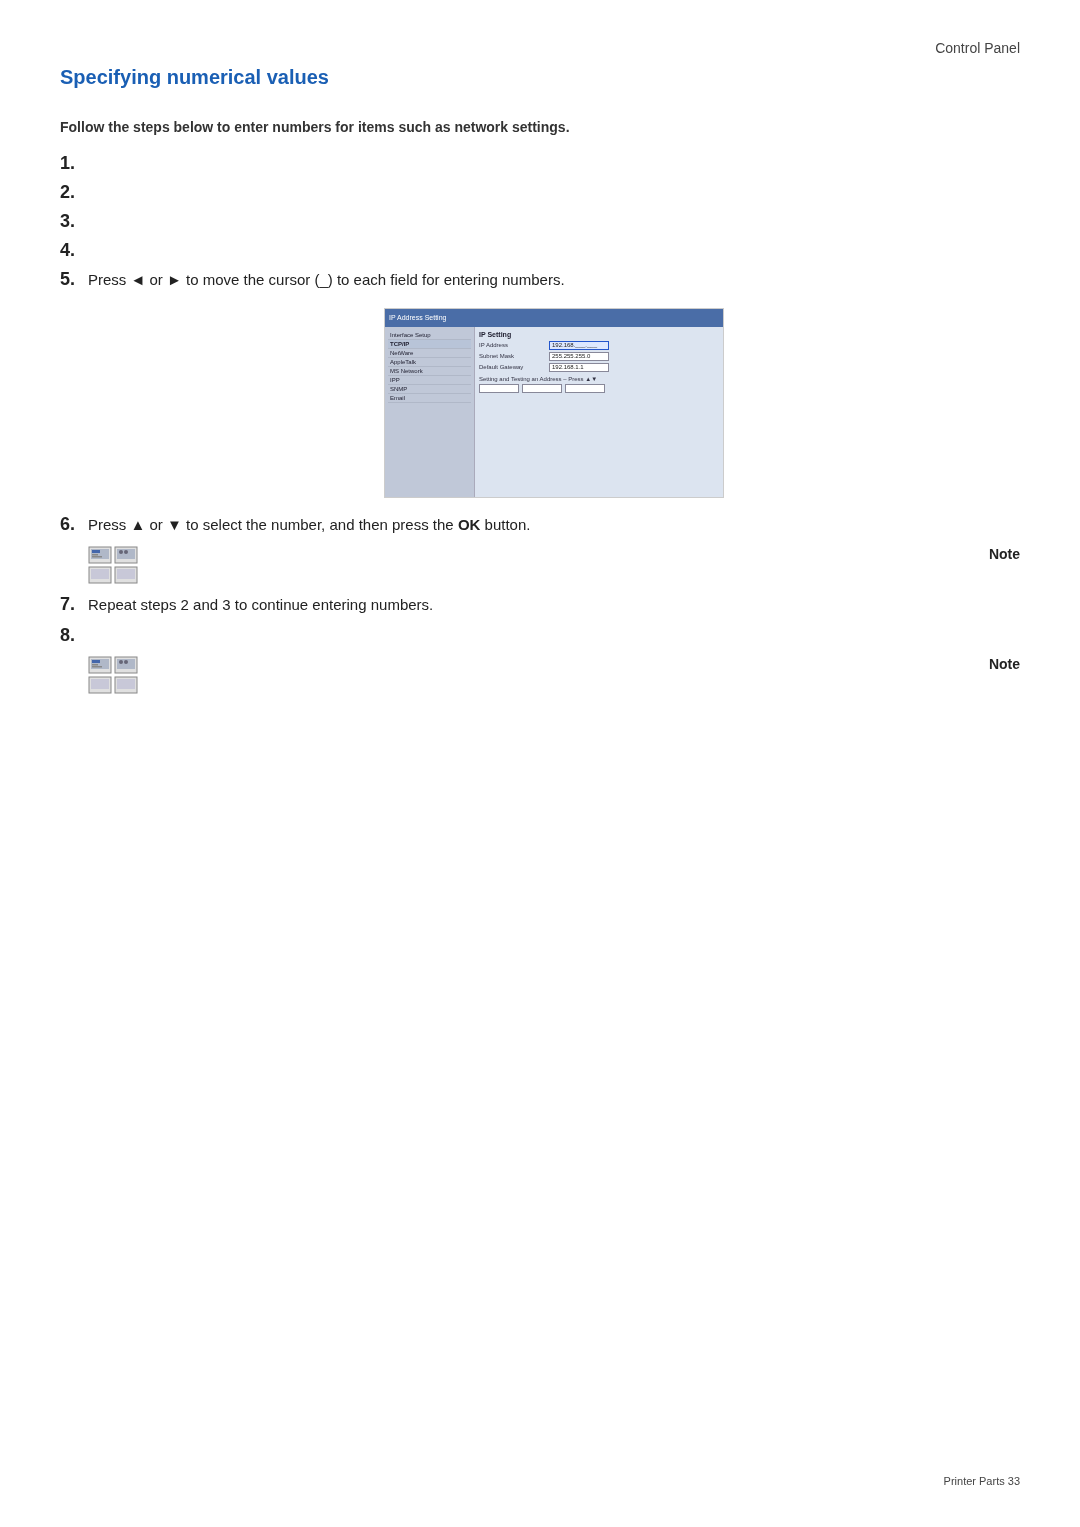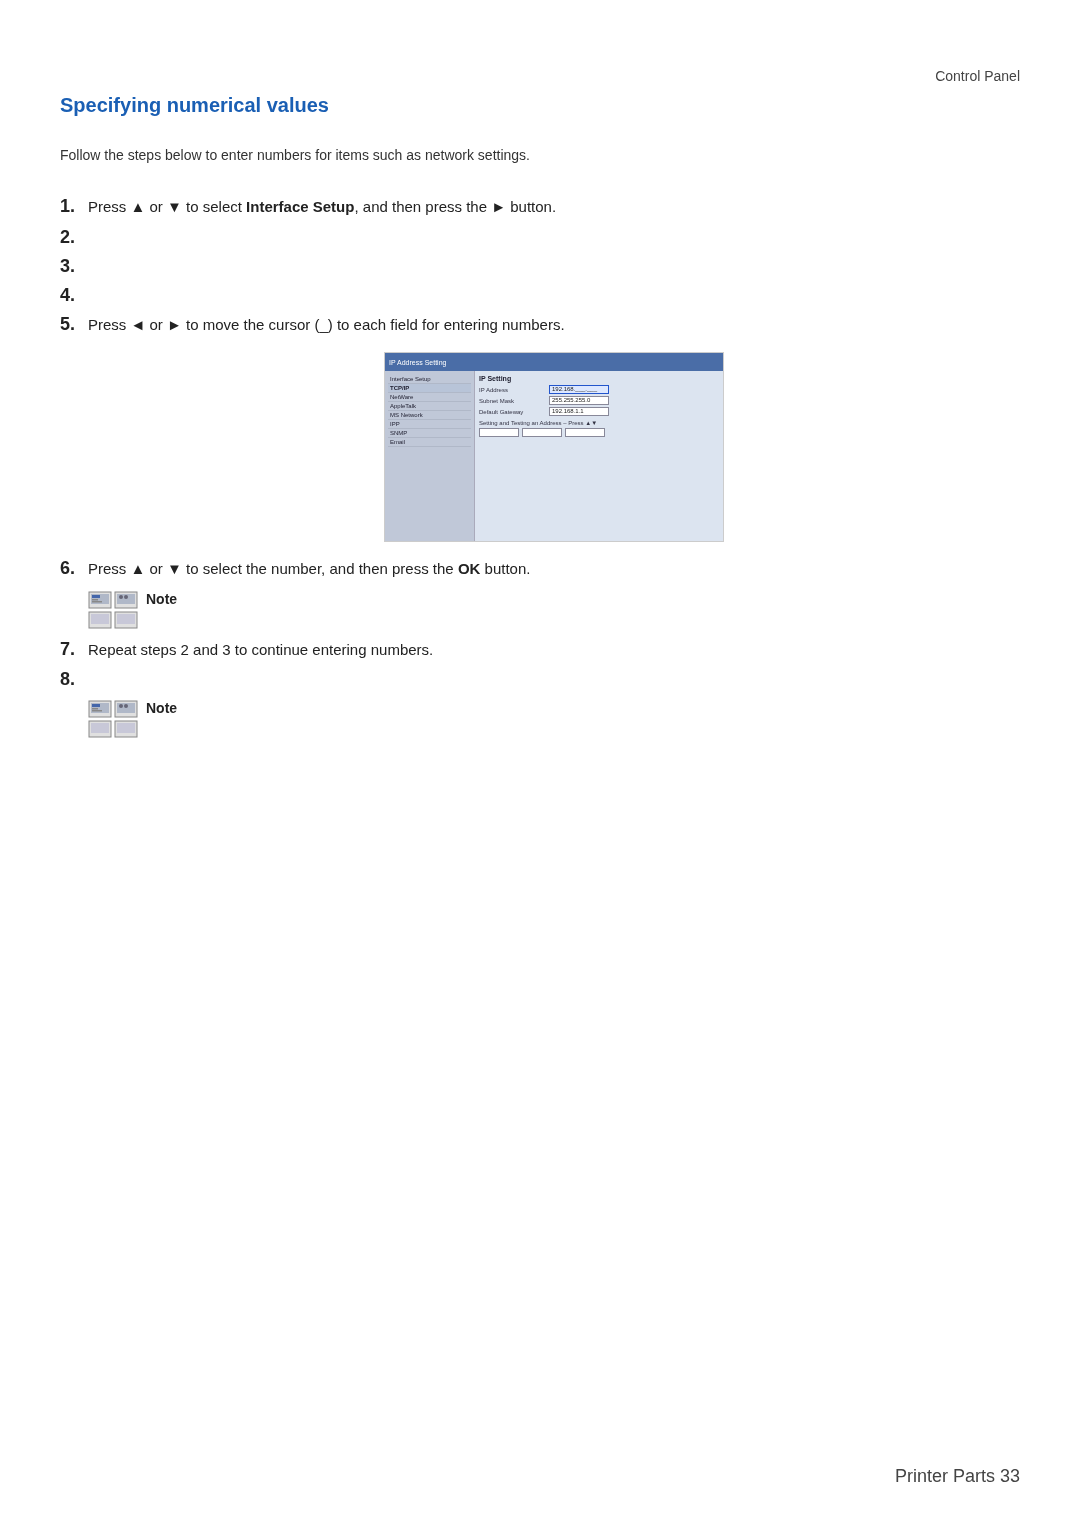--- a/index.html
+++ b/index.html
@@ -11,33 +11,33 @@
       width: 1080px;
       min-height: 1527px;
       padding: 40px 60px 60px 60px;
       position: relative;
     }
     .header-right {
       text-align: right;
       font-size: 14px;
       color: #444;
       margin-bottom: 10px;
-      margin-top: 28px;
     }
     .page-title {
       color: #1a5fb4;
       font-size: 20px;
       font-weight: bold;
       margin-bottom: 30px;
       border-bottom: none;
     }
     .intro-text {
       font-size: 14px;
       color: #333;
-      margin-bottom: 33px;
+      margin-bottom: 18px;
+      font-weight: bold;
     }
     .steps-list {
       list-style: none;
       padding: 0;
       margin: 0 0 10px 0;
     }
     .step-item {
       display: flex;
       align-items: baseline;
       margin-bottom: 8px;
@@ -136,20 +136,21 @@
       margin-bottom: 2px;
     }
     .screenshot-img .ss-bottom-fields {
       display: flex;
       gap: 3px;
     }
     .note-box {
       margin: 10px 0 10px 28px;
       display: flex;
       align-items: flex-start;
+      text-align: right;
     }
     .note-icon {
       width: 52px;
       height: 38px;
       flex-shrink: 0;
       margin-right: 6px;
       position: relative;
     }
     .note-icon svg {
       width: 52px;
@@ -177,42 +178,39 @@
     }
     .note-bullet::before {
       content: "•";
       position: absolute;
       left: 0;
     }
     .footer-right {
       position: absolute;
       bottom: 40px;
       right: 60px;
-      font-size: 18px;
+      font-size: 11px;
       color: #444;
     }
   </style>
 </head>
 <body>
 
 <div class="header-right">
   <span>Control  Panel</span>
 </div>
 
 <h1 class="page-title">Specifying numerical values</h1>
 
 <p class="intro-text">Follow the steps below to enter numbers for items such as network settings.</p>
 
 <ol class="steps-list">
 
   <li class="step-item">
     <span class="step-number">1.</span>
-    <span class="step-text">
-      Press ▲ or ▼ to select <b>Interface Setup</b>, and then press the ► button.
-    </span>
   </li>
 
   <li class="step-item">
     <span class="step-number">2.</span>
   </li>
 
   <li class="step-item">
     <span class="step-number">3.</span>
   </li>
 

